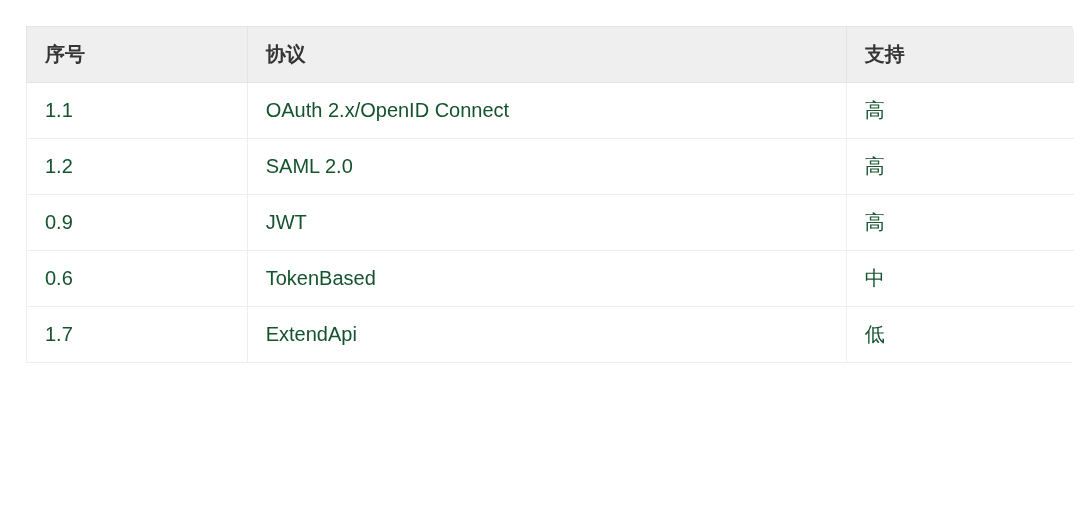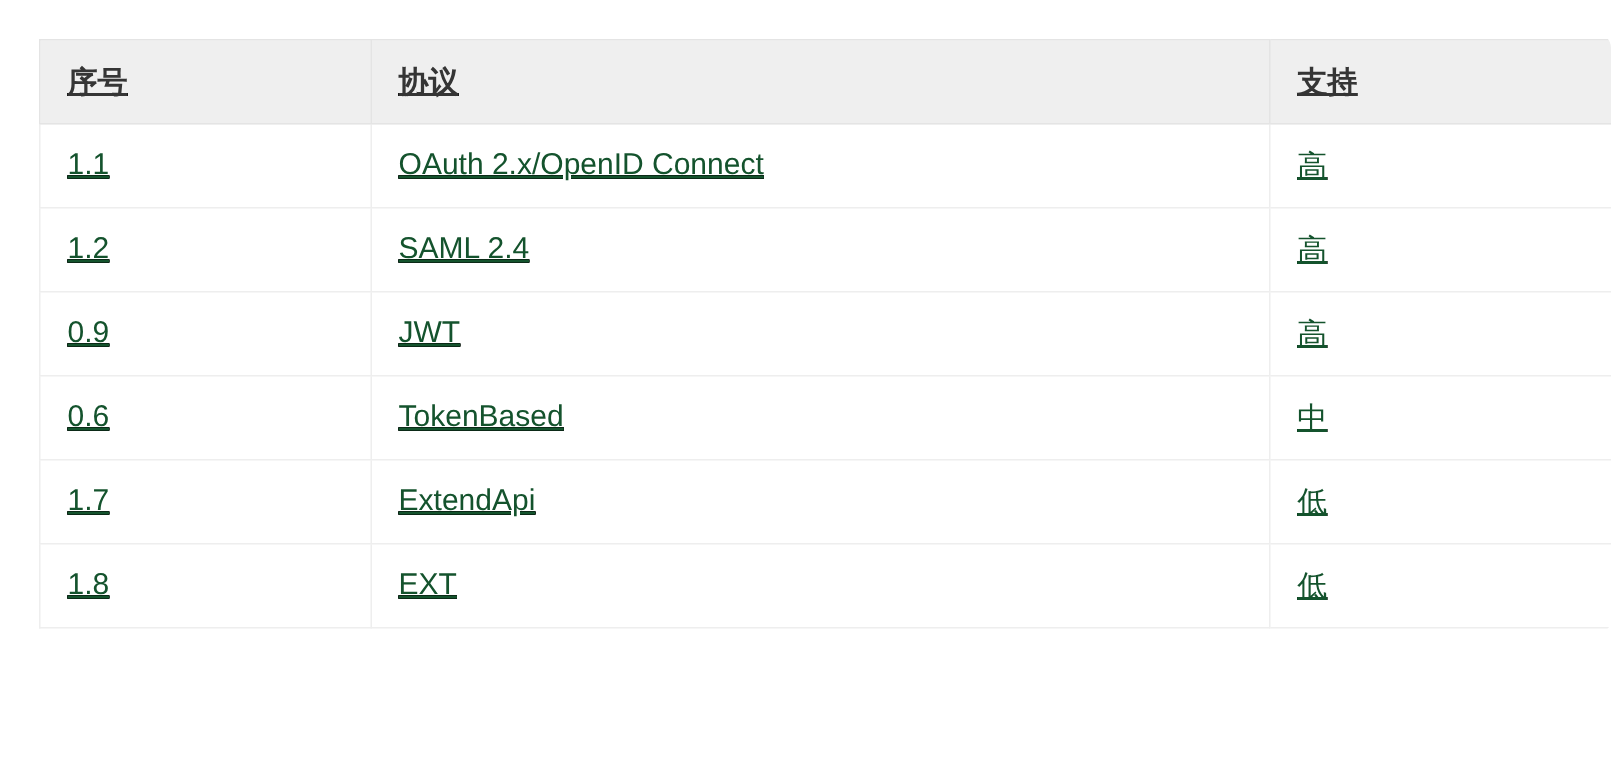--- a/index.html
+++ b/index.html
@@ -1,19 +1,18 @@
 <!DOCTYPE html>
 <html><head>
   <meta charset="utf-8">
   <style>
     * {
       margin: 4px;
       padding: 0;
       box-sizing: border-box;
-      text-decoration: underline;
     }
     body {
       font-family: -apple-system, BlinkMacSystemFont, "Segoe UI", "PingFang SC", "Hiragino Sans GB", "Microsoft YaHei", sans-serif;
       background: #ffffff;
       padding: 10px;
       width: 1080px;
     }
     .table-wrapper {
       border-radius: 10px;
       overflow: hidden;
@@ -60,38 +59,33 @@
       </tr>
     </thead>
     <tbody>
       <tr>
         <td>1.1</td>
         <td>OAuth 2.x/OpenID Connect</td>
         <td>高</td>
       </tr>
       <tr>
         <td>1.2</td>
-        <td>SAML 2.4</td>
+        <td>SAML 2.0</td>
         <td>高</td>
       </tr>
       <tr>
         <td>0.9</td>
         <td>JWT</td>
         <td>高</td>
       </tr>
       <tr>
         <td>0.6</td>
         <td>TokenBased</td>
         <td>中</td>
       </tr>
       <tr>
         <td>1.7</td>
         <td>ExtendApi</td>
         <td>低</td>
       </tr>
-      <tr>
-        <td>1.8</td>
-        <td>EXT</td>
-        <td>低</td>
-      </tr>
     </tbody>
   </table>
 </div>
 
 </body></html>

